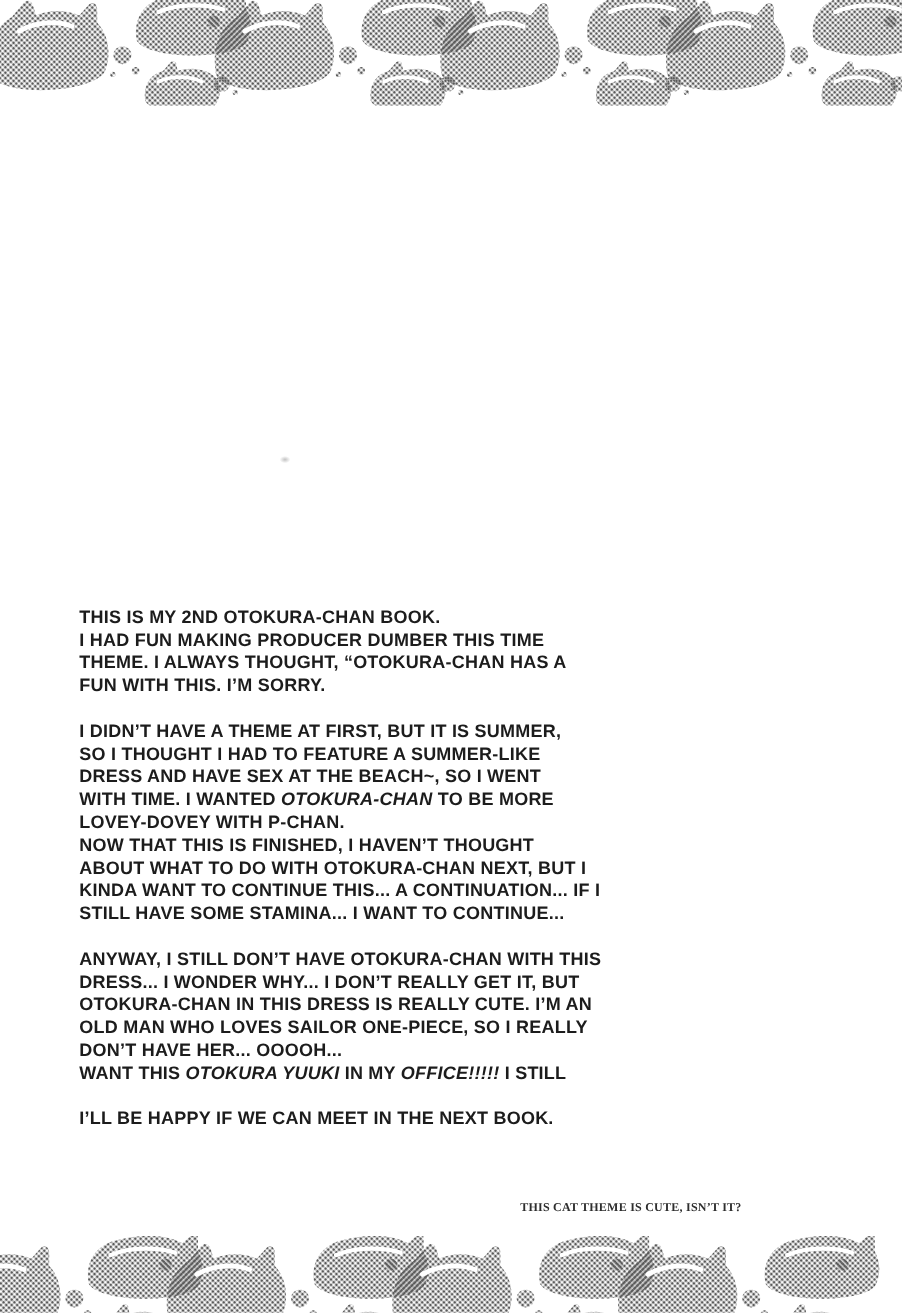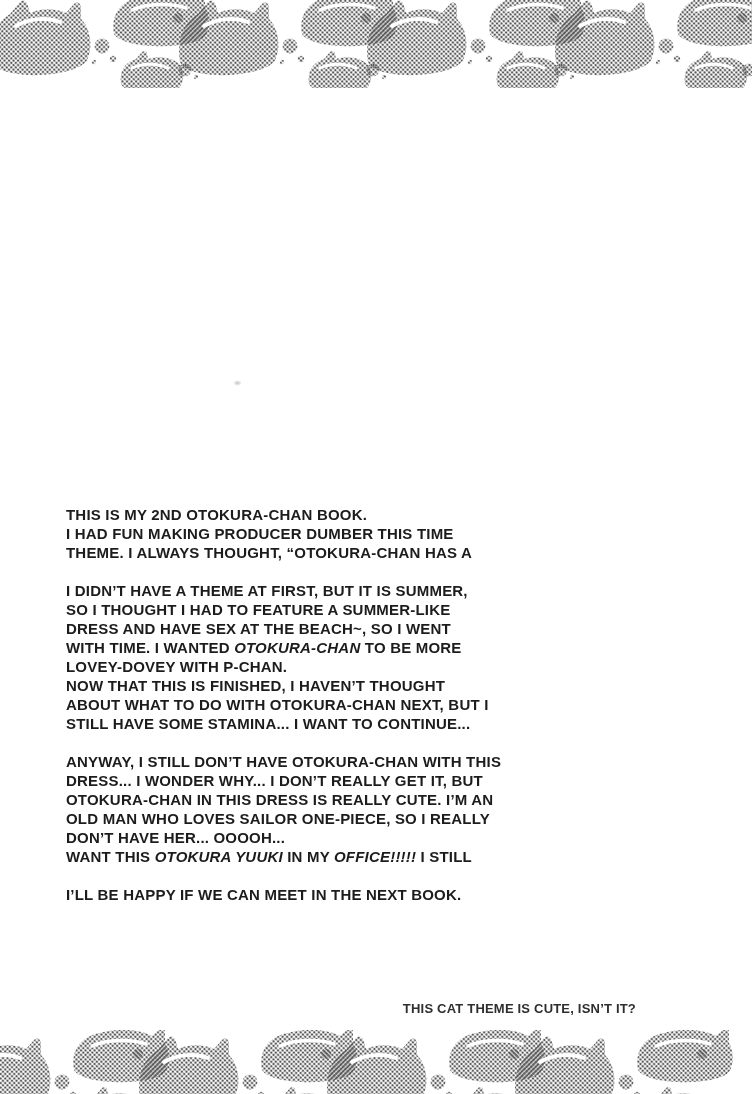--- a/index.html
+++ b/index.html
@@ -20,23 +20,23 @@
     position:absolute;left:66px;top:505px;width:470px;
     color:var(--ink);
     font-size:15px;font-weight:bold;line-height:19px;
     letter-spacing:0.2px;
   }
   .para{margin:0 0 19px 0;}
   .para:last-child{margin-bottom:0;}
   .line{display:block;white-space:nowrap;}
   .ital{font-style:italic;}
   .footnote{
-    position:absolute;top:1001px;right:116px;
-    color:#2e2e2e;font-size:13px;font-weight:bold;
-    letter-spacing:0.2px;white-space:nowrap;
+    position:absolute;top:1001px;right:134px;
+    color:#2e2e2e;font-size:10px;font-weight:bold;
+    letter-spacing:0.2px;white-space:nowrap;font-family:Liberation Serif, serif;
   }
   .speck{
     position:absolute;left:233px;top:380px;width:9px;height:6px;
     border-radius:50%;
     background:radial-gradient(ellipse at center, rgba(120,120,120,.45), rgba(120,120,120,0) 70%);
   }
 </style>
 </head>
 <body>
 
@@ -81,29 +81,31 @@
     </svg>
   </div>
 
   <div class="speck"></div>
 
   <div class="afterword">
       <p class="para">
         <span class="line"><span>THIS IS MY 2ND OTOKURA-CHAN BOOK.</span></span>
         <span class="line"><span>I HAD FUN MAKING PRODUCER DUMBER THIS TIME</span></span>
         <span class="line"><span>THEME. I ALWAYS THOUGHT, “OTOKURA-CHAN HAS A</span></span>
+        <span class="line"><span>FUN WITH THIS. I’M SORRY.</span></span>
       </p>
       <p class="para">
         <span class="line"><span>I DIDN’T HAVE A THEME AT FIRST, BUT IT IS SUMMER,</span></span>
         <span class="line"><span>SO I THOUGHT I HAD TO FEATURE A SUMMER-LIKE</span></span>
         <span class="line"><span>DRESS AND HAVE SEX AT THE BEACH~, SO I WENT</span></span>
         <span class="line"><span>WITH TIME. I WANTED </span><span class="ital">OTOKURA-CHAN</span><span> TO BE MORE</span></span>
         <span class="line"><span>LOVEY-DOVEY WITH P-CHAN.</span></span>
         <span class="line"><span>NOW THAT THIS IS FINISHED, I HAVEN’T THOUGHT</span></span>
         <span class="line"><span>ABOUT WHAT TO DO WITH OTOKURA-CHAN NEXT, BUT I</span></span>
+        <span class="line"><span>KINDA WANT TO CONTINUE THIS... A CONTINUATION... IF I</span></span>
         <span class="line"><span>STILL HAVE SOME STAMINA... I WANT TO CONTINUE...</span></span>
       </p>
       <p class="para">
         <span class="line"><span>ANYWAY, I STILL DON’T HAVE OTOKURA-CHAN WITH THIS</span></span>
         <span class="line"><span>DRESS... I WONDER WHY... I DON’T REALLY GET IT, BUT</span></span>
         <span class="line"><span>OTOKURA-CHAN IN THIS DRESS IS REALLY CUTE. I’M AN</span></span>
         <span class="line"><span>OLD MAN WHO LOVES SAILOR ONE-PIECE, SO I REALLY</span></span>
         <span class="line"><span>DON’T HAVE HER... OOOOH...</span></span>
         <span class="line"><span>WANT THIS </span><span class="ital">OTOKURA YUUKI</span><span> IN MY </span><span class="ital">OFFICE!!!!!</span><span> I STILL</span></span>
       </p>

